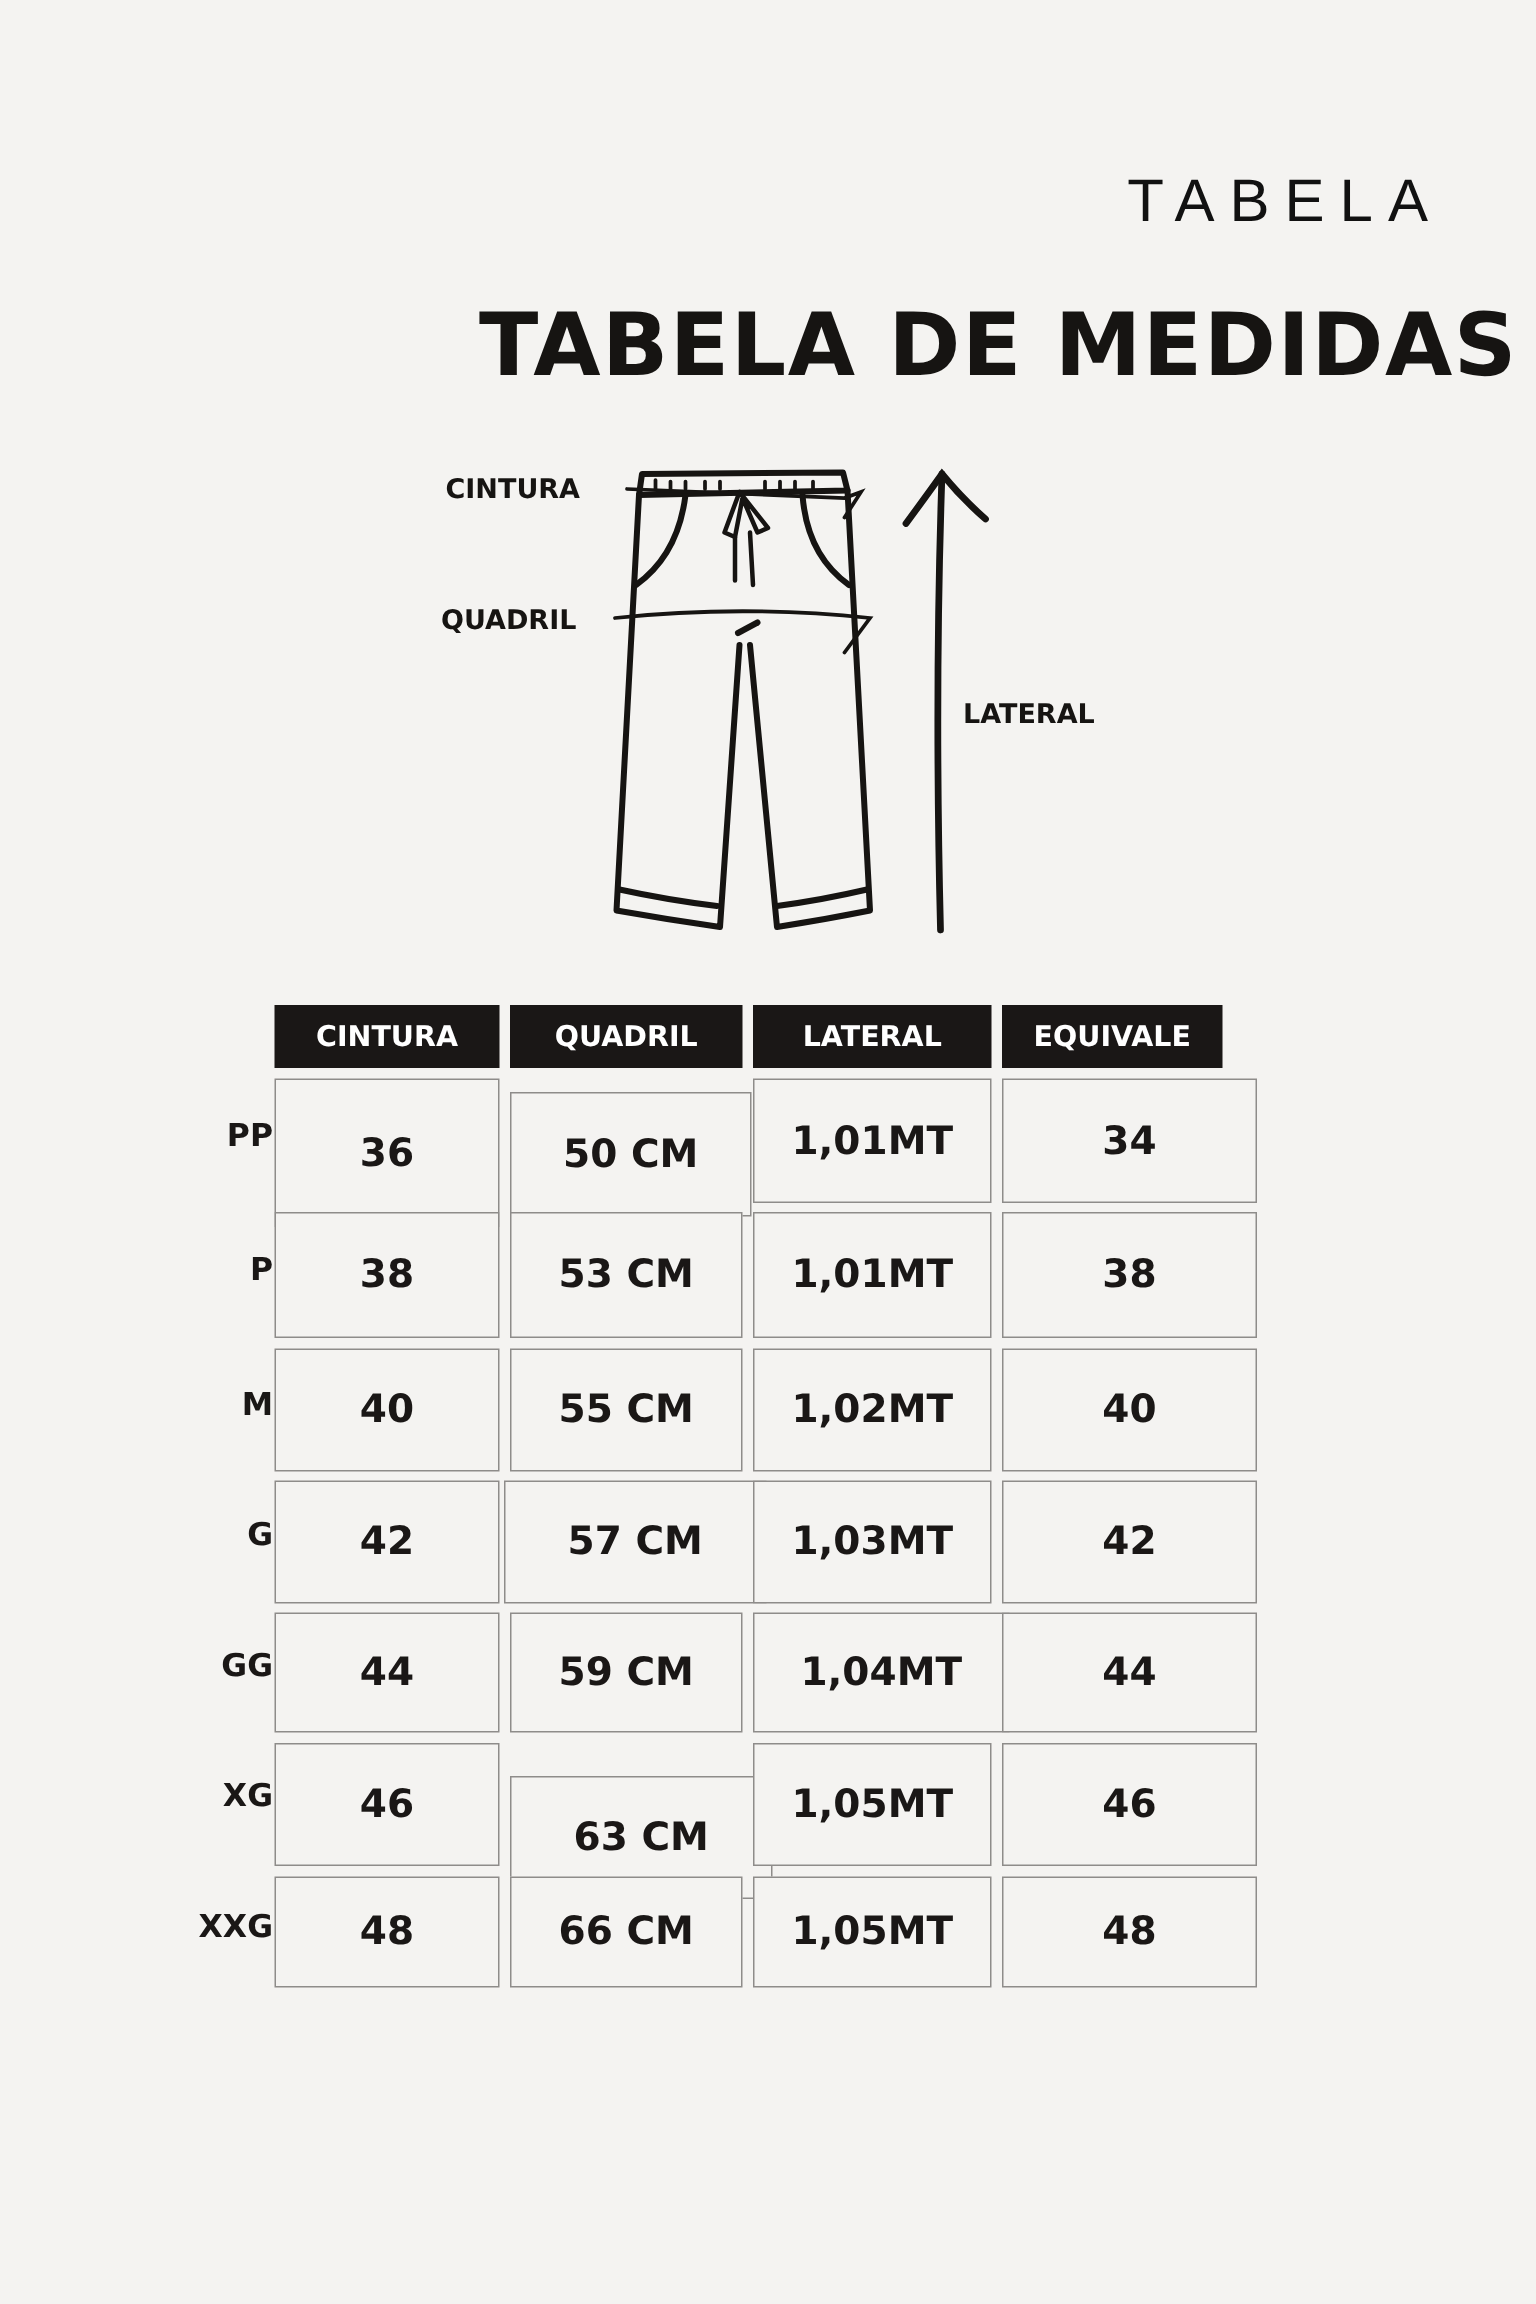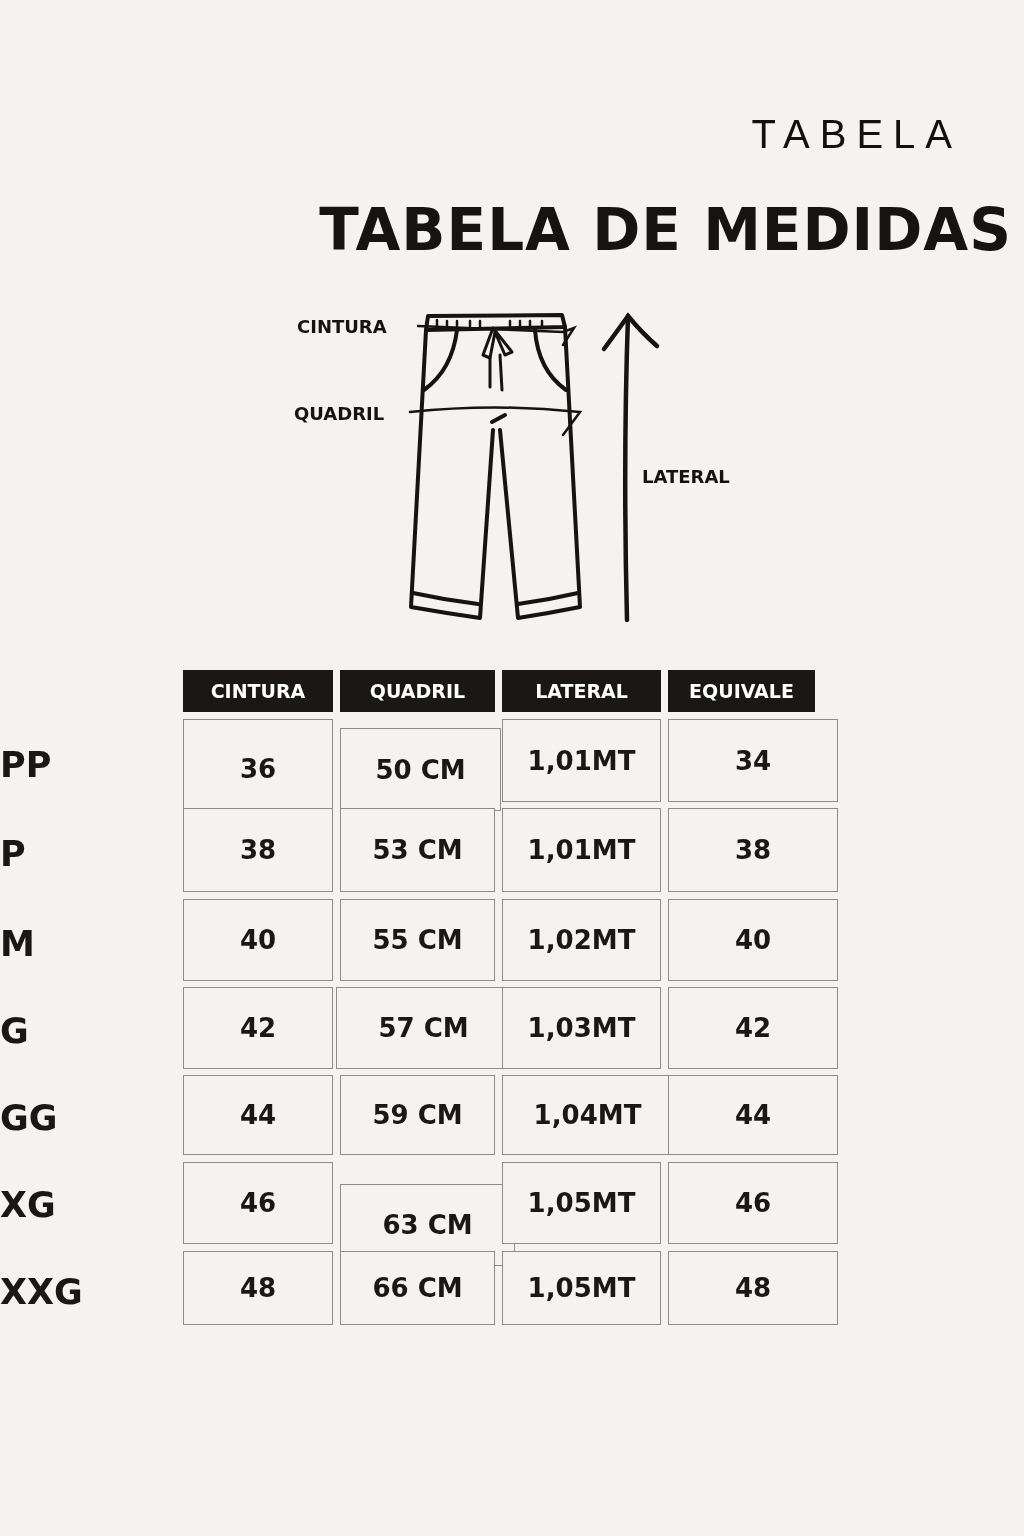--- a/index.html
+++ b/index.html
@@ -22,22 +22,22 @@
   .lbl-lateral { left:362px; top:166px; }
   .diagram svg { position:absolute; left:0; top:0; }
 
   .table { position:absolute; left:0; top:668px; width:1024px; }
   .hdr { position:absolute; top:2px; height:42px; background:#1a1716; color:#fff;
     font-family:"DejaVu Sans", sans-serif; font-weight:bold; font-size:19px;
     display:flex; align-items:center; justify-content:center; }
   .cell { position:absolute; border:1.5px solid #8e8c8a; background:#f4f3f1; box-sizing:border-box;
     display:flex; align-items:center; justify-content:center;
     font-family:"DejaVu Sans", sans-serif; font-weight:bold; font-size:26px; color:#1a1716; }
-  .size { position:absolute; width:166px; 
-    font-family:"DejaVu Sans", sans-serif; font-weight:bold; font-size:35px; color:#1a1716; }
+  .size { position:absolute; width:166px; text-align:right;
+    font-family:"DejaVu Sans", sans-serif; font-weight:bold; font-size:21px; color:#1a1716;margin-left:16px; }
 </style>
 </head>
 <body>
 
 <div class="brand">TABELA</div>
 <div class="title">TABELA DE MEDIDAS</div>
 
 <div class="diagram">
   <svg width="480" height="340" viewBox="0 0 480 340">
     <g fill="none" stroke="#161412" stroke-width="4" stroke-linecap="round" stroke-linejoin="round">

